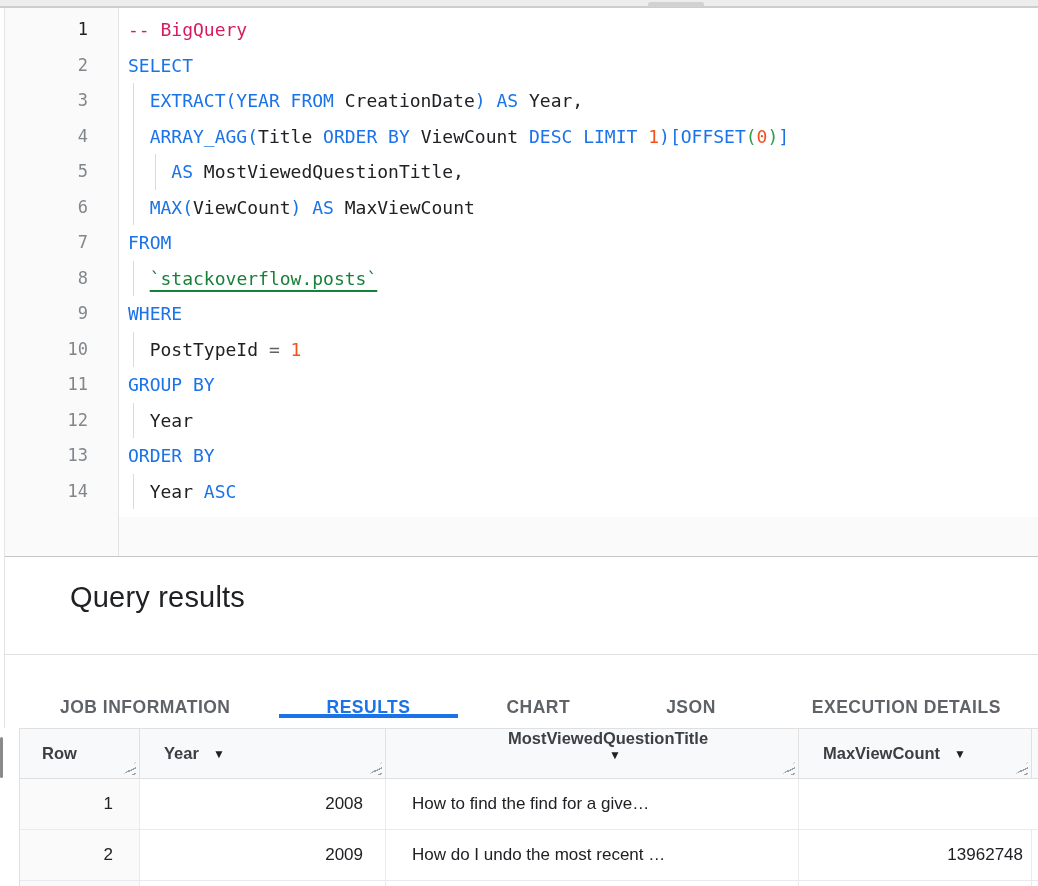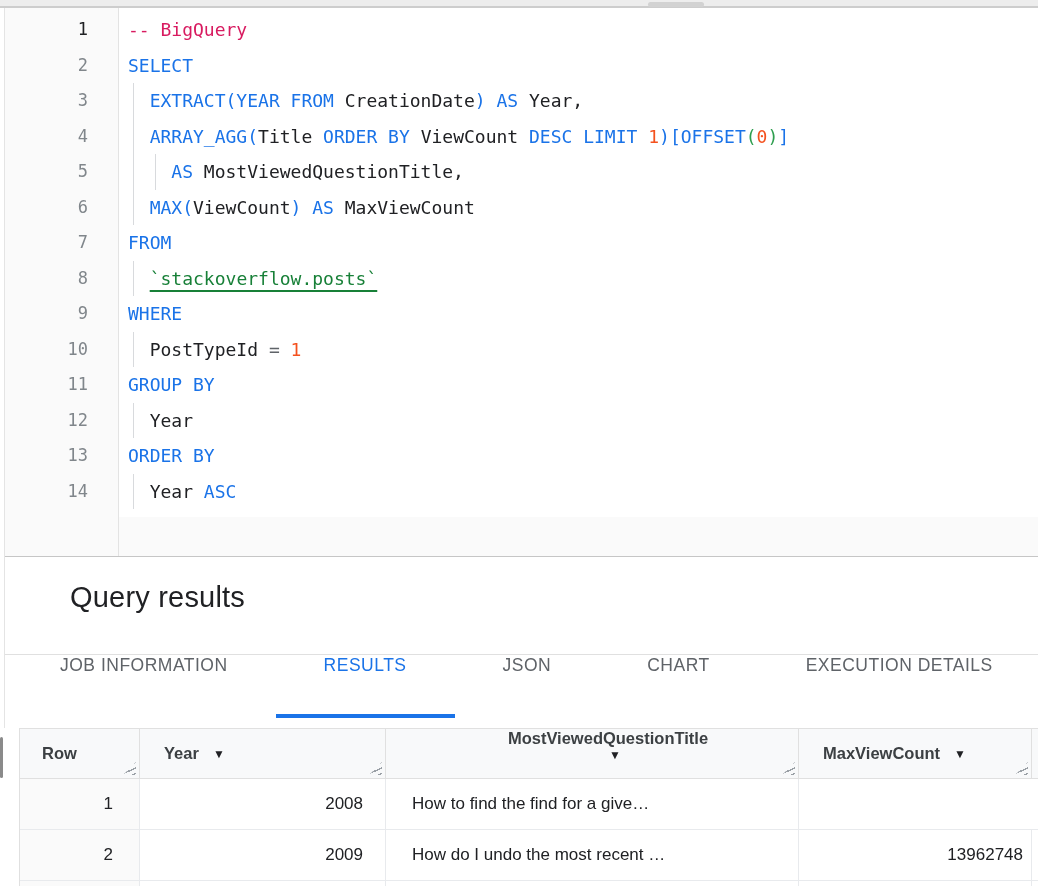--- a/index.html
+++ b/index.html
@@ -38,22 +38,22 @@
   
   #divider1 { position:absolute; left:5px; top:556px; width:1033px; height:1px; background:#c6c6c6; }
   #divider2 { position:absolute; left:5px; top:654px; width:1033px; height:1px; background:#e0e0e0; }
   
   #title-section { position:absolute; left:17px; top:557px; width:1033px; height:97px; background:#fff; }
   #qr-title { position:absolute; left:53px; top:24px; font-size:29px; font-weight:400;
     color:#202124; letter-spacing:0.2px; }
   
   #tabs-bar { position:absolute; left:5px; top:655px; width:1033px; height:73px; background:#fff;
     display:flex; align-items:stretch; padding-left:7px; overflow:hidden; }
-  .tab { position:relative; display:flex; align-items:flex-start; padding:0 48px 10px 48px;
-    font-size:17.5px; font-weight:400; letter-spacing:0.5px; color:#5f6368;
+  .tab { position:relative; display:flex; align-items:flex-end; padding:0 48px 10px 48px;
+    font-size:17.5px; font-weight:700; letter-spacing:0.5px; color:#5f6368;
     white-space:nowrap; cursor:pointer; }
   .tab.active { color:#1a73e8; }
   .tab .tab-underline { position:absolute; left:0; right:0; bottom:10px; height:4px; background:#1a73e8; }
   
   #results-table { position:absolute; left:19px; top:728px; width:1027px; height:158px;
     border-top:1px solid #e0e0e0; border-left:1px solid #e0e0e0; background:#fde047; overflow:hidden; }
   .thead { display:flex; height:50px; background:#f8f9fa; border-bottom:1px solid #e0e0e0; }
   .th { position:relative; display:flex; align-items:center; border-right:1px solid #e0e0e0;
     font-size:16.5px; font-weight:700; color:#3c4043; }
   .th .col-label { }
@@ -122,24 +122,24 @@
 
   <div id="tabs-bar">
       <div class="tab">
         <span>JOB INFORMATION</span>
       </div>
       <div class="tab active">
         <span>RESULTS</span>
         <div class="tab-underline"></div>
       </div>
       <div class="tab">
-        <span>JSON</span>
+        <span>CHART</span>
       </div>
       <div class="tab">
-        <span>CHART</span>
+        <span>JSON</span>
       </div>
       <div class="tab">
         <span>EXECUTION DETAILS</span>
       </div>
     </div>
 
   <div id="results-table">
     <div class="thead">
         <div class="th c0">
           <span class="col-label">Row</span>

